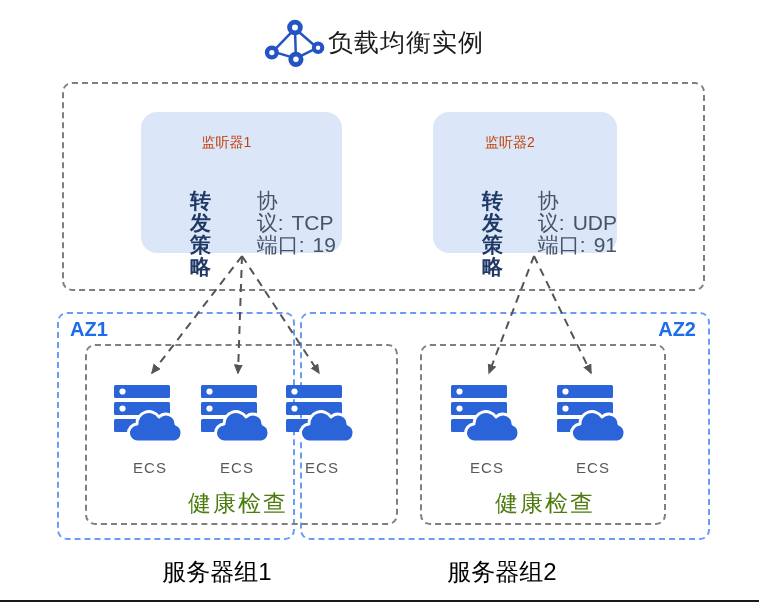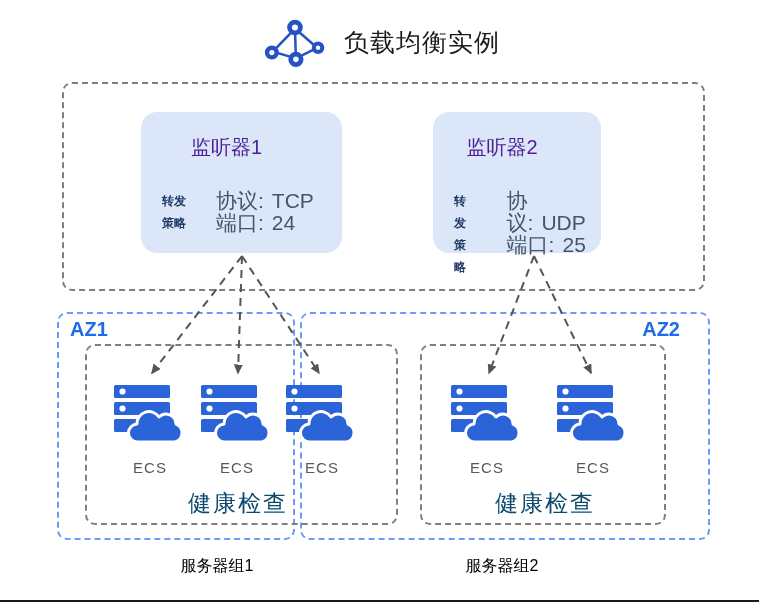--- a/index.html
+++ b/index.html
@@ -4,78 +4,78 @@
 <style>
   * { margin:0; padding:0; box-sizing:border-box; }
   html,body { background:#fff; }
   body { font-family:"Liberation Sans", sans-serif; }
   .canvas {
     position:relative; width:759px; height:609px;
     background:#fff; overflow:hidden;
   }
 
   
-  .header { position:absolute; left:260px; top:16px; display:flex; align-items:center; gap:16px; }
+  .header { position:absolute; left:260px; top:16px; display:flex; align-items:center; }
   .diagram-title { font-size:25px; color:#1a1a1a; letter-spacing:1px; }
 
   
   .lb-box {
     position:absolute; left:62px; top:82px; width:643px; height:209px;
     border:2px dashed #7f7f7f; border-radius:10px;
   }
 
   
   .listener {
     position:absolute; top:112px; height:141px; width:201px;
     background:#dbe7f8; border-radius:16px;
   }
   .listener-1 { left:141px; }
-  .listener-2 { left:433px; width:168px; }
+  .listener-2 { left:433px; width:184px; }
   .l-title {
     position:absolute; top:22px; left:0; right:30px;
-    text-align:center; font-size:20px; color:#4c1d95;
+    text-align:center; font-size:14px; color:#c2410c;
   }
   .l-content { position:absolute; left:21px; top:78px; display:flex; gap:30px; }
-  .policy-col { font-size:12px; font-weight:bold; color:#1f3864; line-height:22px; }
+  .policy-col { font-size:21px; font-weight:bold; color:#1f3864; line-height:22px;margin-left:28px; }
   .kv-col { font-size:21px; color:#44546a; line-height:22px; }
   .kv-label { margin-right:8px; }
 
   
   .az {
     position:absolute; top:312px; height:228px;
     border:2px dashed #699bf7; border-radius:10px;
   }
   .az1 { left:57px; width:238px; }
   .az2 { left:300px; width:410px; }
   .az-label { position:absolute; top:4px; font-size:20px; font-weight:bold; color:#1c6ceb; }
   .az-label-left  { left:11px; }
-  .az-label-right { right:28px; }
+  .az-label-right { right:12px; }
 
   
   .group {
     position:absolute; top:344px; height:181px;
     border:2px dashed #7f7f7f; border-radius:10px;
   }
   .group-1 { left:85px;  width:313px; }
   .group-2 { left:420px; width:246px; }
 
   
   .ecs { position:absolute; top:385px; width:72px; text-align:center; }
   .ecs-label { margin-top:8px; font-size:15px; color:#595959; letter-spacing:1px; }
 
   
   .health {
     position:absolute; top:488px; width:240px; text-align:center;
-    font-size:23px; color:#0c4a6e; letter-spacing:2px;
+    font-size:23px; color:#4d7c0f; letter-spacing:2px;
   }
   .health-1 { left:118px; }
   .health-2 { left:425px; }
   .bottom-label {
     position:absolute; top:556px; width:200px; text-align:center;
-    font-size:16px; color:#000;
+    font-size:24px; color:#000;
   }
   .bottom-label-1 { left:117px; }
   .bottom-label-2 { left:402px; }
 
   .bottom-rule { position:absolute; left:0; top:600px; width:759px; height:2px; background:#1a1a1a; }
 
   
   .arrows { position:absolute; left:0; top:0; pointer-events:none; z-index:6; }
 </style>
 </head>
@@ -104,35 +104,35 @@
 
   <div class="listener listener-1">
     <div class="l-title">监听器1</div>
     <div class="l-content">
       <div class="policy-col">
         <div>转发</div>
         <div>策略</div>
       </div>
       <div class="kv-col">
         <div><span class="kv-label">协议:</span><span>TCP</span></div>
-        <div><span class="kv-label">端口:</span><span>24</span></div>
+        <div><span class="kv-label">端口:</span><span>19</span></div>
       </div>
     </div>
   </div>
 
   <div class="listener listener-2">
     <div class="l-title">监听器2</div>
     <div class="l-content">
       <div class="policy-col">
         <div>转发</div>
         <div>策略</div>
       </div>
       <div class="kv-col">
         <div><span class="kv-label">协议:</span><span>UDP</span></div>
-        <div><span class="kv-label">端口:</span><span>25</span></div>
+        <div><span class="kv-label">端口:</span><span>91</span></div>
       </div>
     </div>
   </div>
 
   <div class="az az1">
     <div class="az-label az-label-left">AZ1</div>
   </div>
   <div class="az az2">
     <div class="az-label az-label-right">AZ2</div>
   </div>

